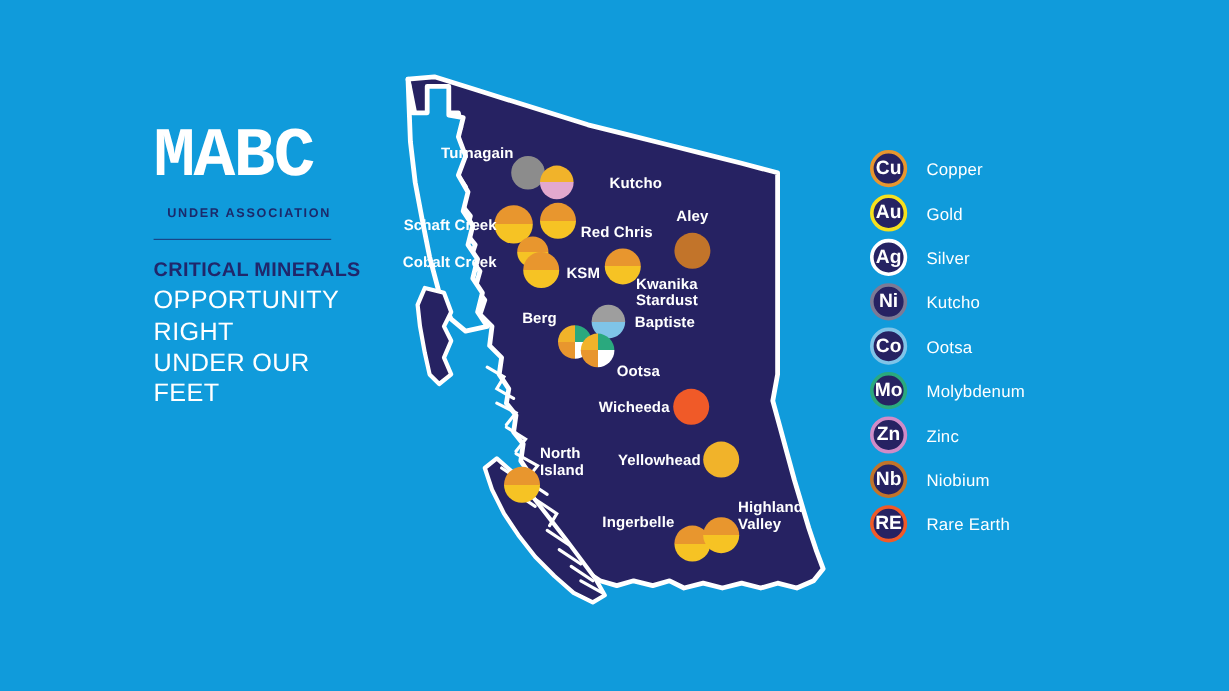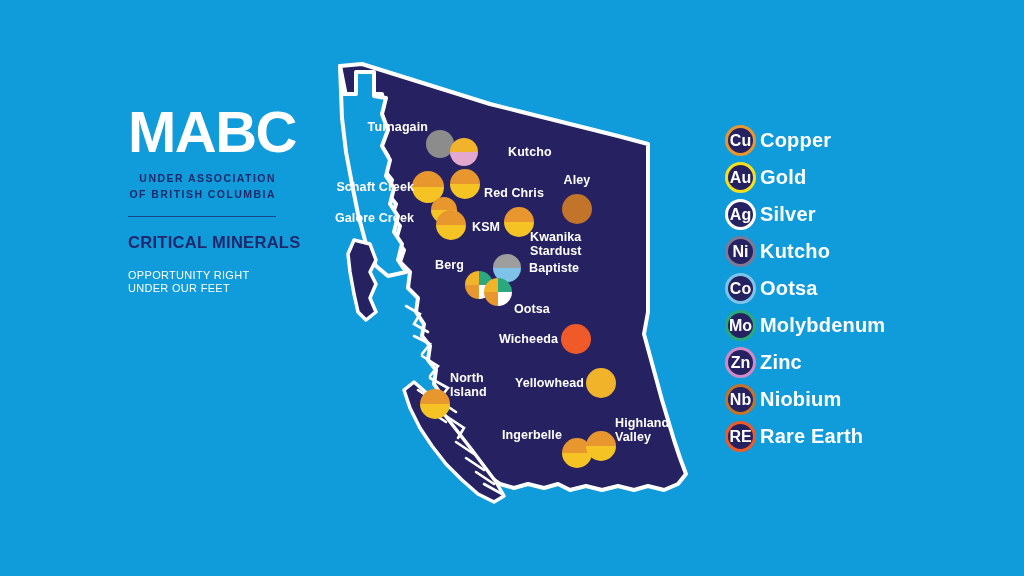--- a/index.html
+++ b/index.html
@@ -26,21 +26,21 @@
 
   
   #brand-panel {
     position: absolute;
     left: 128px;
     top: 104px;
     width: 230px;
   }
 
   #logo-wordmark {
-    font-family: Liberation Sans, sans-serif;
+    font-family: Liberation Mono, monospace;
     font-weight: 700;
     font-size: 58px;
     letter-spacing: -1.5px;
     line-height: 0.95;
     color: #ffffff;
   }
 
   #logo-subtitle {
     margin-top: 11px;
     color: #1b2a6b;
@@ -64,23 +64,23 @@
 
   #tagline-line1 {
     color: #20276b;
     font-size: 16.5px;
     font-weight: 700;
     letter-spacing: 0.3px;
     line-height: 1.22;
   }
 
   #tagline-rest {
-    margin-top: 17px;
-    color: #ffffff;
-    font-size: 11px;
+    margin-top: 3px;
+    color: #ffffff;
+    font-size: 21px;
     font-weight: 400;
     letter-spacing: 0.3px;
     line-height: 1.22;
   }
 
   
   #map-area {
     position: absolute;
     left: 318px;
     top: 44px;
@@ -133,38 +133,37 @@
     display: flex;
     align-items: center;
     justify-content: center;
     color: #ffffff;
     font-size: 16px;
     font-weight: 700;
     flex: 0 0 auto;
   }
 
   .legend-label {
-    margin-left: 4px;
-    color: #ffffff;
-    font-size: 20px;
-    font-weight: 700;
+    margin-left: 16px;
+    color: #ffffff;
+    font-size: 14px;
+    font-weight: 400;
     letter-spacing: 0.2px;
     white-space: nowrap;
   }
 </style>
 </head>
 <body>
 
 <div id="stage">
 
   <div id="brand-panel">
     <div id="logo-wordmark">MABC</div>
     <div id="logo-subtitle">
       <div>UNDER ASSOCIATION</div>
-      <div>OF BRITISH COLUMBIA</div>
     </div>
     <div id="brand-divider"></div>
     <div id="tagline">
       <div id="tagline-line1">CRITICAL MINERALS</div>
       <div id="tagline-rest">
         <div>OPPORTUNITY RIGHT</div>
         <div>UNDER OUR FEET</div>
       </div>
     </div>
   </div>
@@ -227,21 +226,21 @@
     <div id="sites-layer">
         <div class="site-marker" title="Turnagain — Nickel" style="left: 122px; top: 100px; width: 28px; height: 28px; background: rgb(140, 140, 140);"></div>
         <div class="site-label align-right" style="left: 110px; top: 84px;">Turnagain</div>
         <div class="site-marker" title="Kutcho — Gold, Zinc" style="left: 146px; top: 108px; width: 28px; height: 28px; background: conic-gradient(from 270deg, rgb(241, 179, 42) 0deg, rgb(241, 179, 42) 180deg, rgb(226, 168, 206) 180deg, rgb(226, 168, 206) 360deg);"></div>
         <div class="site-label" style="left: 190px; top: 109px;">Kutcho</div>
         <div class="site-marker" title="Schaft Creek — Copper, Gold" style="left: 110px; top: 143px; width: 32px; height: 32px; background: conic-gradient(from 270deg, rgb(232, 150, 46) 0deg, rgb(232, 150, 46) 180deg, rgb(246, 195, 36) 180deg, rgb(246, 195, 36) 360deg);"></div>
         <div class="site-label align-right" style="left: 96px; top: 144px;">Schaft Creek</div>
         <div class="site-marker" title="Red Chris — Copper, Gold" style="left: 147px; top: 140px; width: 30px; height: 30px; background: conic-gradient(from 270deg, rgb(232, 150, 46) 0deg, rgb(232, 150, 46) 180deg, rgb(246, 195, 36) 180deg, rgb(246, 195, 36) 360deg);"></div>
         <div class="site-label" style="left: 166px; top: 150px;">Red Chris</div>
         <div class="site-marker" title="Galore Creek — Copper, Gold" style="left: 126px; top: 166px; width: 26px; height: 26px; background: conic-gradient(from 270deg, rgb(232, 150, 46) 0deg, rgb(232, 150, 46) 180deg, rgb(246, 195, 36) 180deg, rgb(246, 195, 36) 360deg);"></div>
-        <div class="site-label align-right" style="left: 96px; top: 175px;">Galore Creek</div>
+        <div class="site-label align-right" style="left: 96px; top: 175px;">Cobalt Creek</div>
         <div class="site-marker" title="KSM — Copper, Gold" style="left: 133px; top: 181px; width: 30px; height: 30px; background: conic-gradient(from 270deg, rgb(232, 150, 46) 0deg, rgb(232, 150, 46) 180deg, rgb(246, 195, 36) 180deg, rgb(246, 195, 36) 360deg);"></div>
         <div class="site-label" style="left: 154px; top: 184px;">KSM</div>
         <div class="site-marker" title="Kwanika
 Stardust — Copper, Gold" style="left: 201px; top: 178px; width: 30px; height: 30px; background: conic-gradient(from 270deg, rgb(232, 150, 46) 0deg, rgb(232, 150, 46) 180deg, rgb(246, 195, 36) 180deg, rgb(246, 195, 36) 360deg);"></div>
         <div class="site-label" style="left: 212px; top: 200px;">Kwanika
 Stardust</div>
         <div class="site-marker" title="Aley — Niobium" style="left: 259px; top: 165px; width: 30px; height: 30px; background: rgb(194, 116, 42);"></div>
         <div class="site-label align-center" style="left: 259px; top: 137px;">Aley</div>
         <div class="site-marker" title="Baptiste — Nickel, Cobalt" style="left: 189px; top: 224px; width: 28px; height: 28px; background: conic-gradient(from 270deg, rgb(158, 158, 158) 0deg, rgb(158, 158, 158) 180deg, rgb(127, 196, 232) 180deg, rgb(127, 196, 232) 360deg);"></div>
         <div class="site-label" style="left: 211px; top: 225px;">Baptiste</div>

